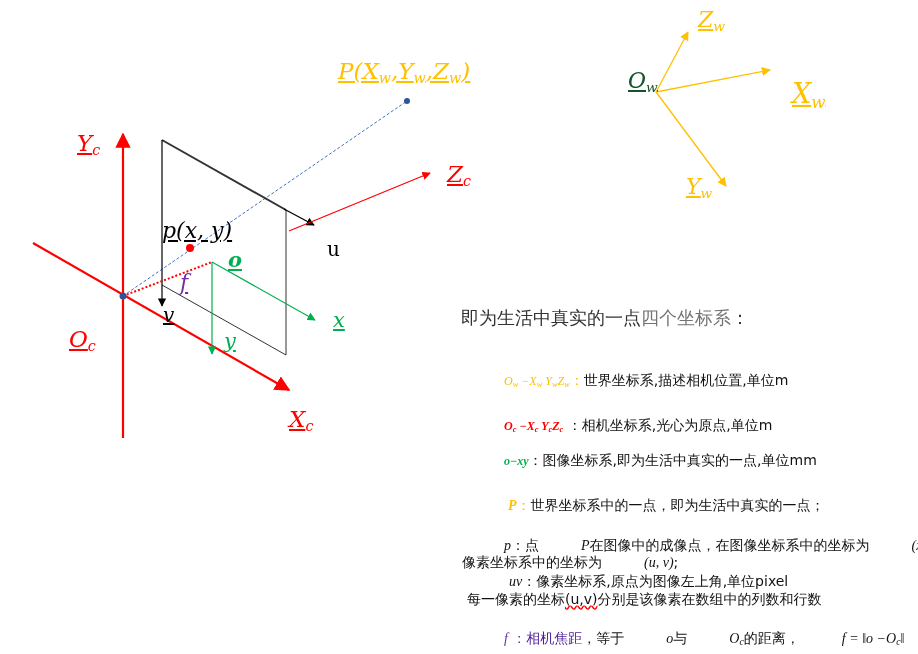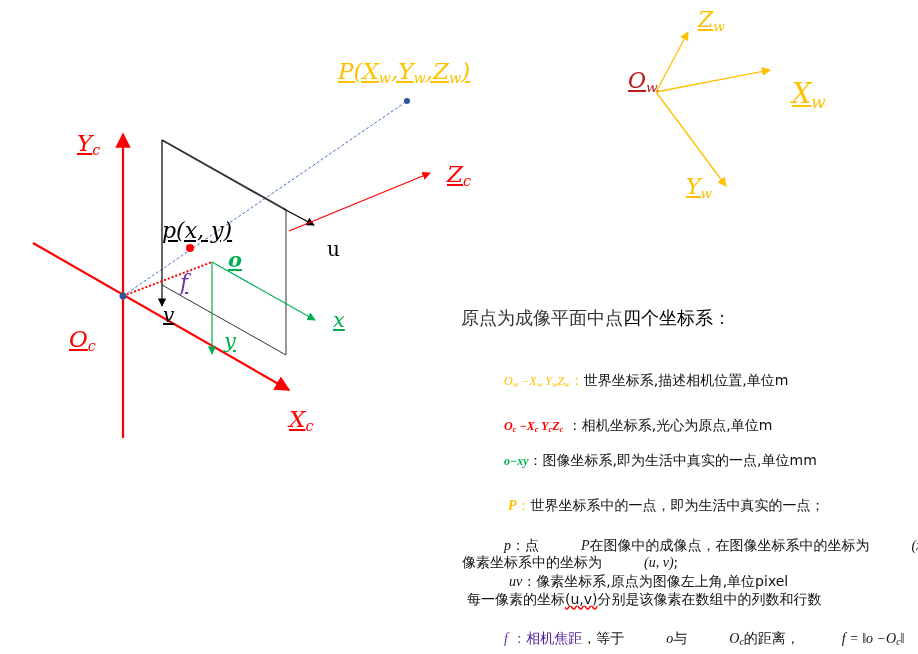--- a/index.html
+++ b/index.html
@@ -64,39 +64,39 @@
 
   <circle cx="190" cy="248" r="4" fill="#ff0000"></circle>
   <circle cx="123" cy="296" r="3.5" fill="#2f5597"></circle>
 </svg>
 
 <div class="lbl math" style="left:338px;top:60px;font-size:23px;color:#ffc000;">
   <span>P(X</span><sub>w</sub><span>,Y</span><sub>w</sub><span>,Z</span><sub>w</sub><span>)</span>
 </div>
 
 <div class="lbl math" style="left:698px;top:9px;font-size:22px;color:#ffc000;"><span>Z</span><sub>w</sub></div>
-<div class="lbl math" style="left:628px;top:70px;font-size:22px;color:#b91c1c;"><span>O</span><sub>w</sub></div>
+<div class="lbl math" style="left:628px;top:70px;font-size:22px;color:#14532d;"><span>O</span><sub>w</sub></div>
 <div class="lbl math" style="left:792px;top:80px;font-size:27px;color:#ffc000;"><span>X</span><sub>w</sub></div>
 <div class="lbl math" style="left:686px;top:176px;font-size:22px;color:#ffc000;"><span>Y</span><sub>w</sub></div>
 
 <div class="lbl math" style="left:77px;top:132px;font-size:23px;color:#ff0000;"><span>Y</span><sub>c</sub></div>
 <div class="lbl math" style="left:447px;top:163px;font-size:23px;color:#ff0000;"><span>Z</span><sub>c</sub></div>
 <div class="lbl math" style="left:69px;top:328px;font-size:23px;color:#ff0000;"><span>O</span><sub>c</sub></div>
 <div class="lbl math" style="left:289px;top:408px;font-size:23px;color:#ff0000;"><span>X</span><sub>c</sub></div>
 
 <div class="lbl math" style="left:162px;top:220px;font-size:22px;color:#000;">p(x, y)</div>
 <div class="lbl math" style="left:228px;top:249px;font-size:21px;color:#00b050;font-weight:bold;">o</div>
 <div class="lbl math" style="left:180px;top:272px;font-size:22px;color:#7030a0;">f</div>
 <div class="lbl" style="left:327px;top:239px;font-size:20px;color:#000;font-family:'DejaVu Serif','Liberation Serif',serif;">u</div>
 <div class="lbl math" style="left:163px;top:305px;font-size:20px;color:#000;">v</div>
 <div class="lbl math" style="left:333px;top:310px;font-size:21px;color:#00b050;">x</div>
 <div class="lbl math" style="left:224px;top:331px;font-size:21px;color:#00b050;">y</div>
 
 <div class="txt title-txt" style="left:461px;top:309px;">
-  <span>原点为成像平面中点</span><span style="color:#000000;">四个坐标系</span><span>：</span>
+  <span>即为生活中真实的一点</span><span style="color:#737373;">四个坐标系</span><span>：</span>
 </div>
 
 <div class="txt" style="left:462px;top:371px;">
   <span class="m" style="color:#ffc000;font-size:12px;">O<sub>w</sub> −X<sub>w</sub> Y<sub>w</sub>Z<sub>w</sub></span><span style="color:#ffc000;">：</span><span>世界坐标系,描述相机位置,单位m</span>
 </div>
 
 <div class="txt" style="left:462px;top:416px;">
   <span class="m" style="color:#ff0000;font-size:12px;font-weight:bold;">O<sub>c</sub> −X<sub>c</sub> Y<sub>c</sub>Z<sub>c</sub></span><span> ：</span><span>相机坐标系,光心为原点,单位m</span>
 </div>
 

